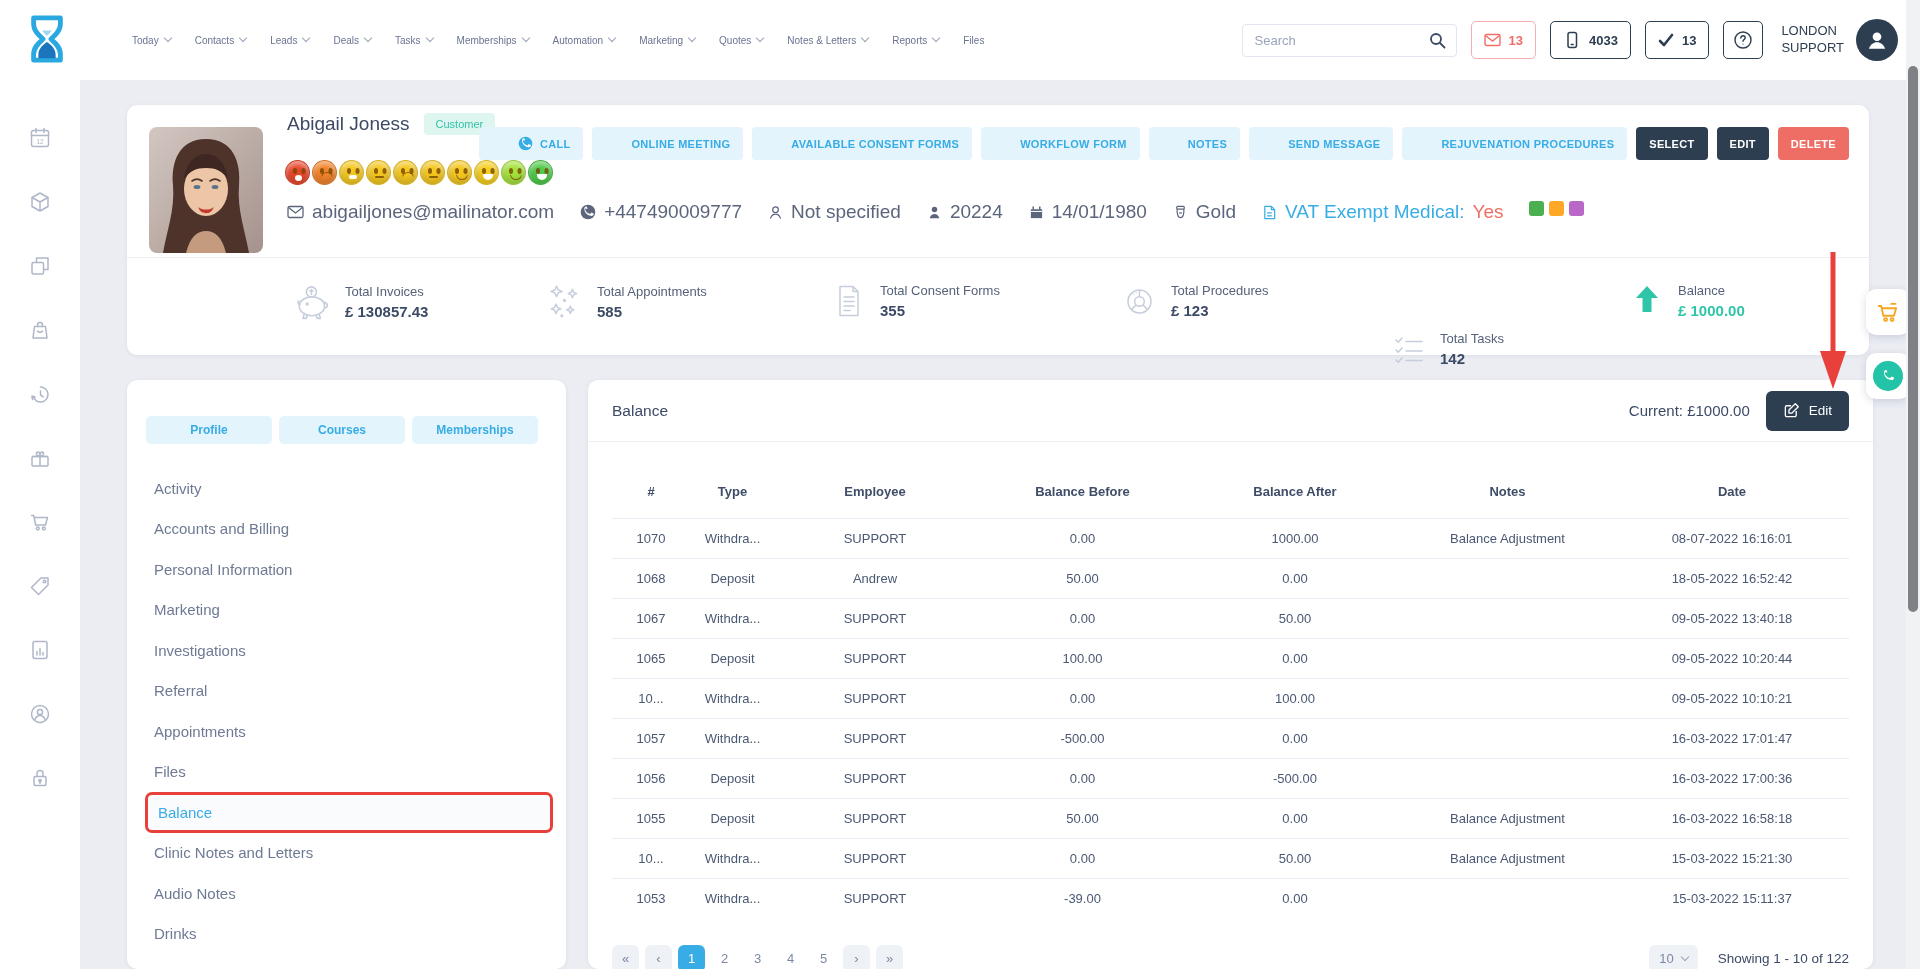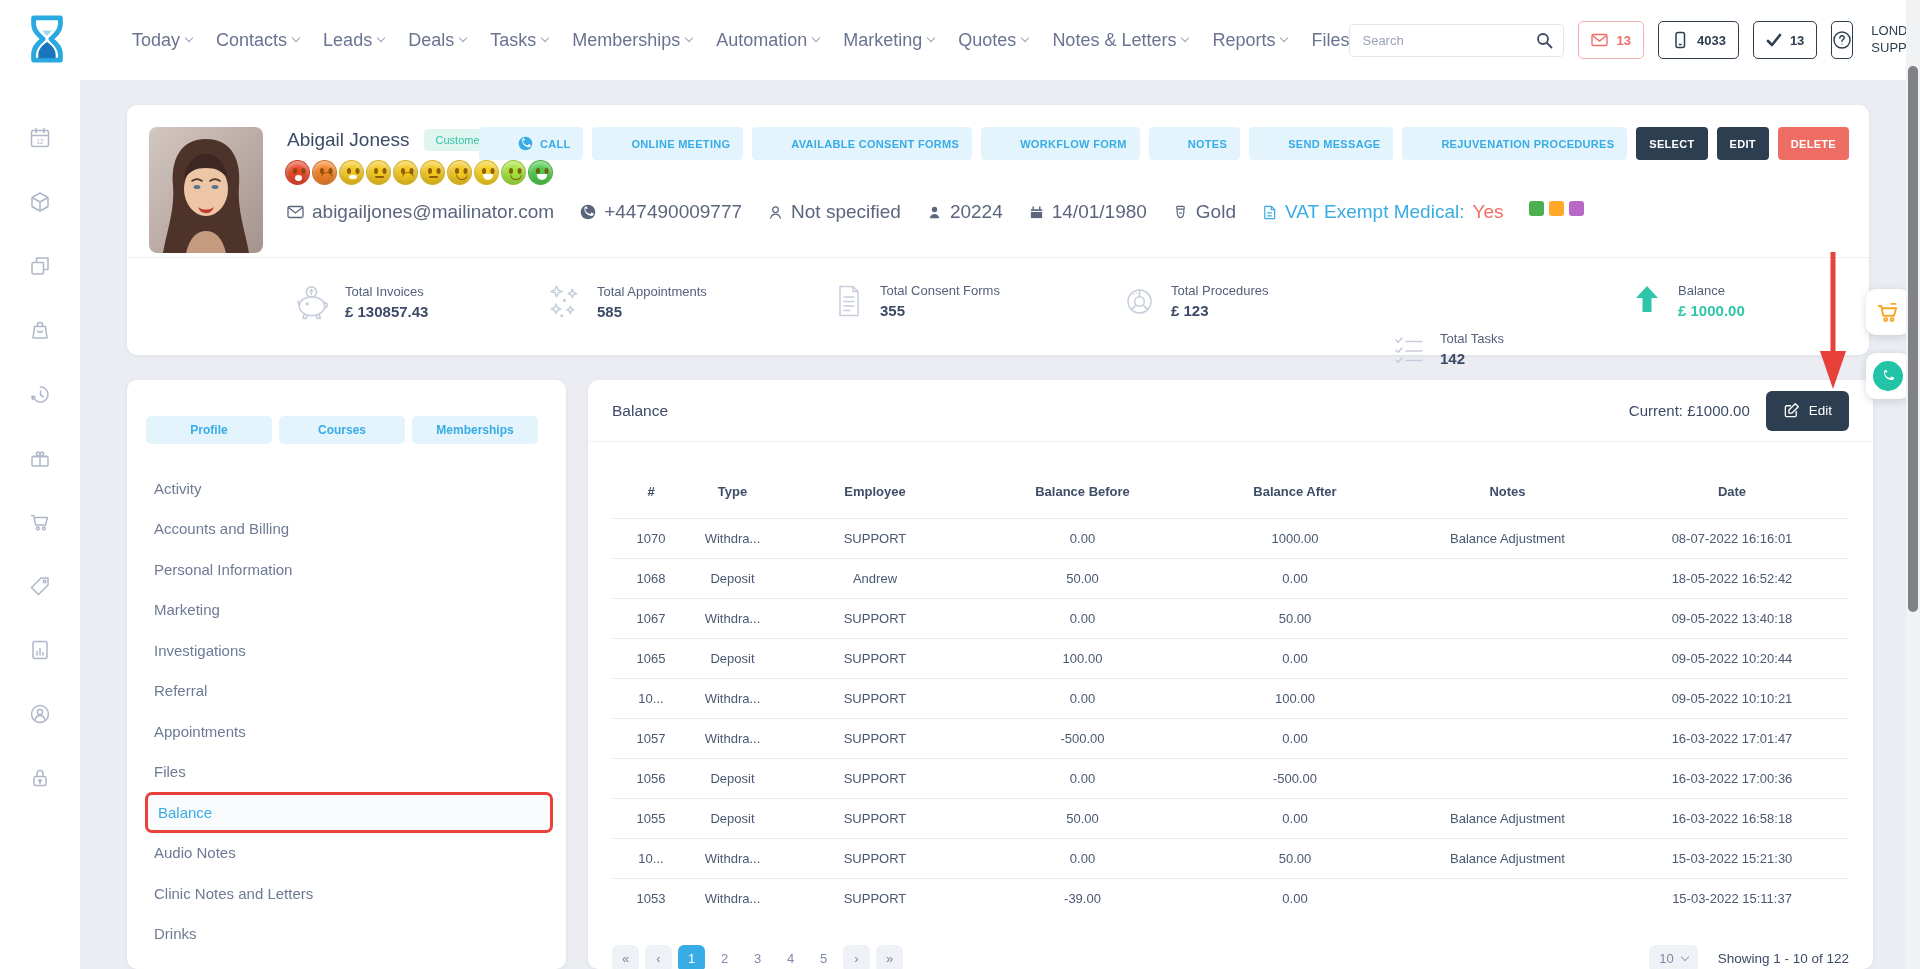--- a/index.html
+++ b/index.html
@@ -8,21 +8,21 @@
     width:1920px; height:969px; position:relative; overflow:hidden;
     background:#ebedf3; font-family:"Liberation Sans", sans-serif;
   }
   svg { display:block; }
 
   
   .topbar { position:absolute; left:0; top:0; width:1906px; height:80px; background:#fff;
             display:flex; align-items:center; padding-left:24px; z-index:6; }
   .logo { width:46px; height:54px; flex:none; cursor:pointer; }
   .nav { display:flex; gap:24px; list-style:none; margin:0 0 0 62px; padding:0; }
-  .nav-item { display:flex; align-items:center; gap:6px; font-size:18px; color:#6a7392;
+  .nav-item { display:flex; align-items:center; gap:6px; font-size:10px; color:#6a7392;
               cursor:pointer; white-space:nowrap; }
   .chev { width:6px; height:6px; border-right:1.6px solid #99a1b8; border-bottom:1.6px solid #99a1b8;
           transform:rotate(45deg); margin-top:-4px; }
 
   .search-box { margin-left:auto; width:215px; height:33px; border:1px solid #e2e6ee; border-radius:4px;
                 display:flex; align-items:center; padding:0 10px; background:#fff; }
   .search-box input { border:0; outline:0; flex:1; font:13px "Liberation Sans",sans-serif; color:#3c4a66; min-width:0; }
   .search-box input::placeholder { color:#9aa3b8; }
 
   .hbadge { height:38px; border-radius:5px; display:flex; align-items:center; gap:8px; padding:0 12px;
@@ -37,21 +37,21 @@
 
   
   .siderail { position:absolute; left:0; top:80px; width:80px; height:889px; background:#fff;
               display:flex; flex-direction:column; align-items:center; padding-top:46px; gap:40px; z-index:5; }
   .rail-icon { width:24px; height:24px; color:#aeb6c8; cursor:pointer; flex:none; }
 
   
   .profile-card { position:absolute; left:127px; top:105px; width:1742px; height:250px; background:#fff;
                   border-radius:10px; box-shadow:0 1px 4px rgba(50,60,90,.08); }
   .photo { position:absolute; left:22px; top:22px; width:114px; height:126px; border-radius:8px; overflow:hidden; }
-  .name-row { position:absolute; left:160px; top:24px; display:flex; align-items:center; gap:14px; }
+  .name-row { position:absolute; left:160px; top:8px; display:flex; align-items:center; gap:14px; }
   .c-name { font-size:19px; color:#3c4a66; font-weight:500; }
   .type-badge { background:#dff6f0; color:#33c3a8; font-size:11px; padding:5px 12px; border-radius:4px; }
 
   .moods { position:absolute; left:158px; top:55px; display:flex; gap:2px; }
   .mood { width:25px; height:25px; border-radius:50%; position:relative; cursor:pointer;
           border:1px solid rgba(0,0,0,.12);
           box-shadow:inset 0 -4px 6px rgba(0,0,0,.18), inset 0 3px 5px rgba(255,255,255,.55); }
   .mood::before { content:""; position:absolute; top:7px; left:6.5px; width:4px; height:5.5px;
                   border-radius:50%; background:rgba(120,70,0,.8); box-shadow:8.5px 0 0 rgba(120,70,0,.8); }
   .mood::after { content:""; position:absolute; }
@@ -656,25 +656,25 @@
 
       <li data-active="false">
         <span>Files</span>
       </li>
 
       <li data-active="true">
         <span>Balance</span>
       </li>
 
       <li data-active="false">
+        <span>Clinic Notes and Letters</span>
+      </li>
+
+      <li data-active="false">
         <span>Audio Notes</span>
-      </li>
-
-      <li data-active="false">
-        <span>Clinic Notes and Letters</span>
       </li>
 
       <li data-active="false">
         <span>Drinks</span>
       </li>
     </ul>
 </section>
 
 <section class="right-panel">
   <div class="panel-header">

